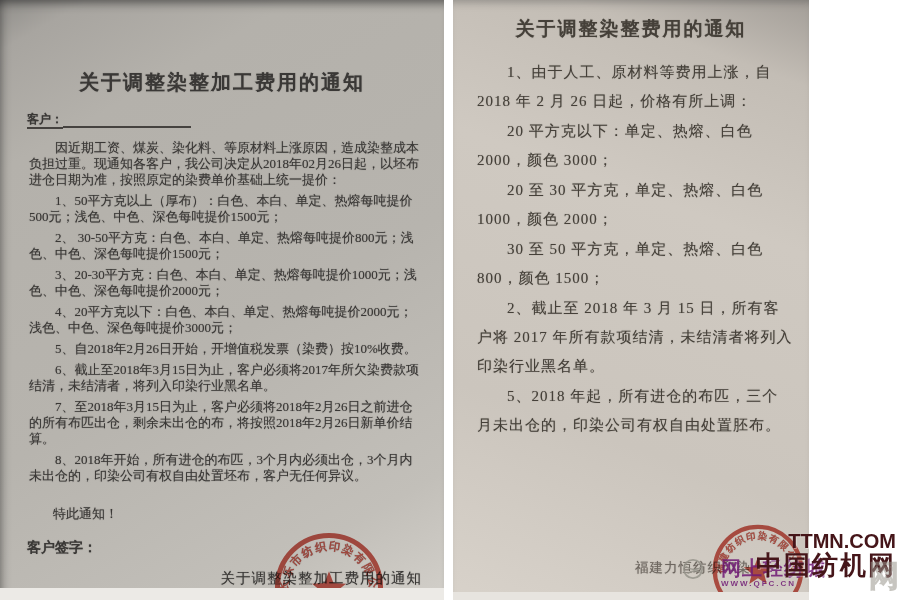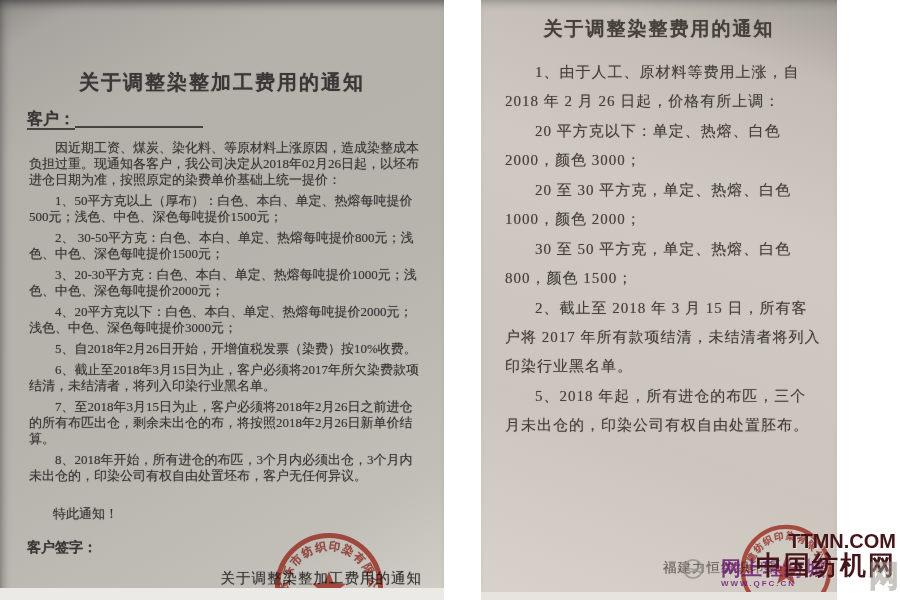--- a/index.html
+++ b/index.html
@@ -9,32 +9,32 @@
   .collage { position:absolute; inset:0; background:#fff; }
 
   .photo { position:absolute; top:0; height:600px; overflow:hidden; }
   .photo-left {
     left:0; width:444px;
     background:linear-gradient(150deg,#8f8d89 0%,#a8a5a0 6%,#b4b1ab 20%,#b7b4ae 55%,#c2bfb9 85%,#d2cfc9 100%);
     box-shadow:inset 0 10px 8px -6px rgba(40,40,40,.55), inset 8px 0 8px -6px rgba(40,40,40,.45);
   }
   .photo-left::after { content:""; position:absolute; left:0; right:0; bottom:0; height:12px; background:#eceae6; }
   .photo-right {
-    left:481px; width:356px;
+    left:453px; width:356px;
     background:linear-gradient(200deg,#a39e98 0%,#c3bdb5 12%,#cfc9c1 35%,#cbc5bd 70%,#d8d2ca 100%);
     box-shadow:inset 0 8px 8px -6px rgba(60,60,60,.4);
   }
   .photo-right::after { content:""; position:absolute; left:0; right:0; bottom:0; height:8px; background:#e7e4df; }
 
   
   .ldoc { position:absolute; inset:0; color:#3a3836; font-size:13px; line-height:16px;
           text-shadow:0 0 1px rgba(58,56,54,.55);margin-top:48px; }
   .ldoc .title { position:absolute; top:22px; left:0; width:100%; text-align:center;
                  font-size:20px; line-height:24px; font-weight:bold; letter-spacing:2px; }
-  .ldoc .salute { position:absolute; top:63px; left:27px; font-size:16px; font-weight:bold; }
+  .ldoc .salute { position:absolute; top:63px; left:27px; font-size:12px; font-weight:bold; }
   .ldoc .salute .blank { display:inline-block; width:128px; height:14px;
                          border-bottom:2px solid #45423f; vertical-align:bottom; }
   .ldoc .salute .lbl { border-bottom:2px solid #45423f; padding-bottom:1px; }
   .ldoc .bodytext { position:absolute; top:92px; left:29px; right:22px; }
   .ldoc p { text-indent:2em; margin-bottom:5px; }
   .ldoc .closing { position:absolute; top:458px; left:27px; text-indent:2em;text-align:right; }
   .ldoc .sign { position:absolute; top:492px; left:27px; font-size:14px; font-weight:bold; }
   .ldoc .company { position:absolute; top:522px; right:22px; font-size:14.5px; letter-spacing:1px; }
   .ldoc .date { position:absolute; top:557px; right:20px; font-size:14.5px; letter-spacing:1px; }
 

